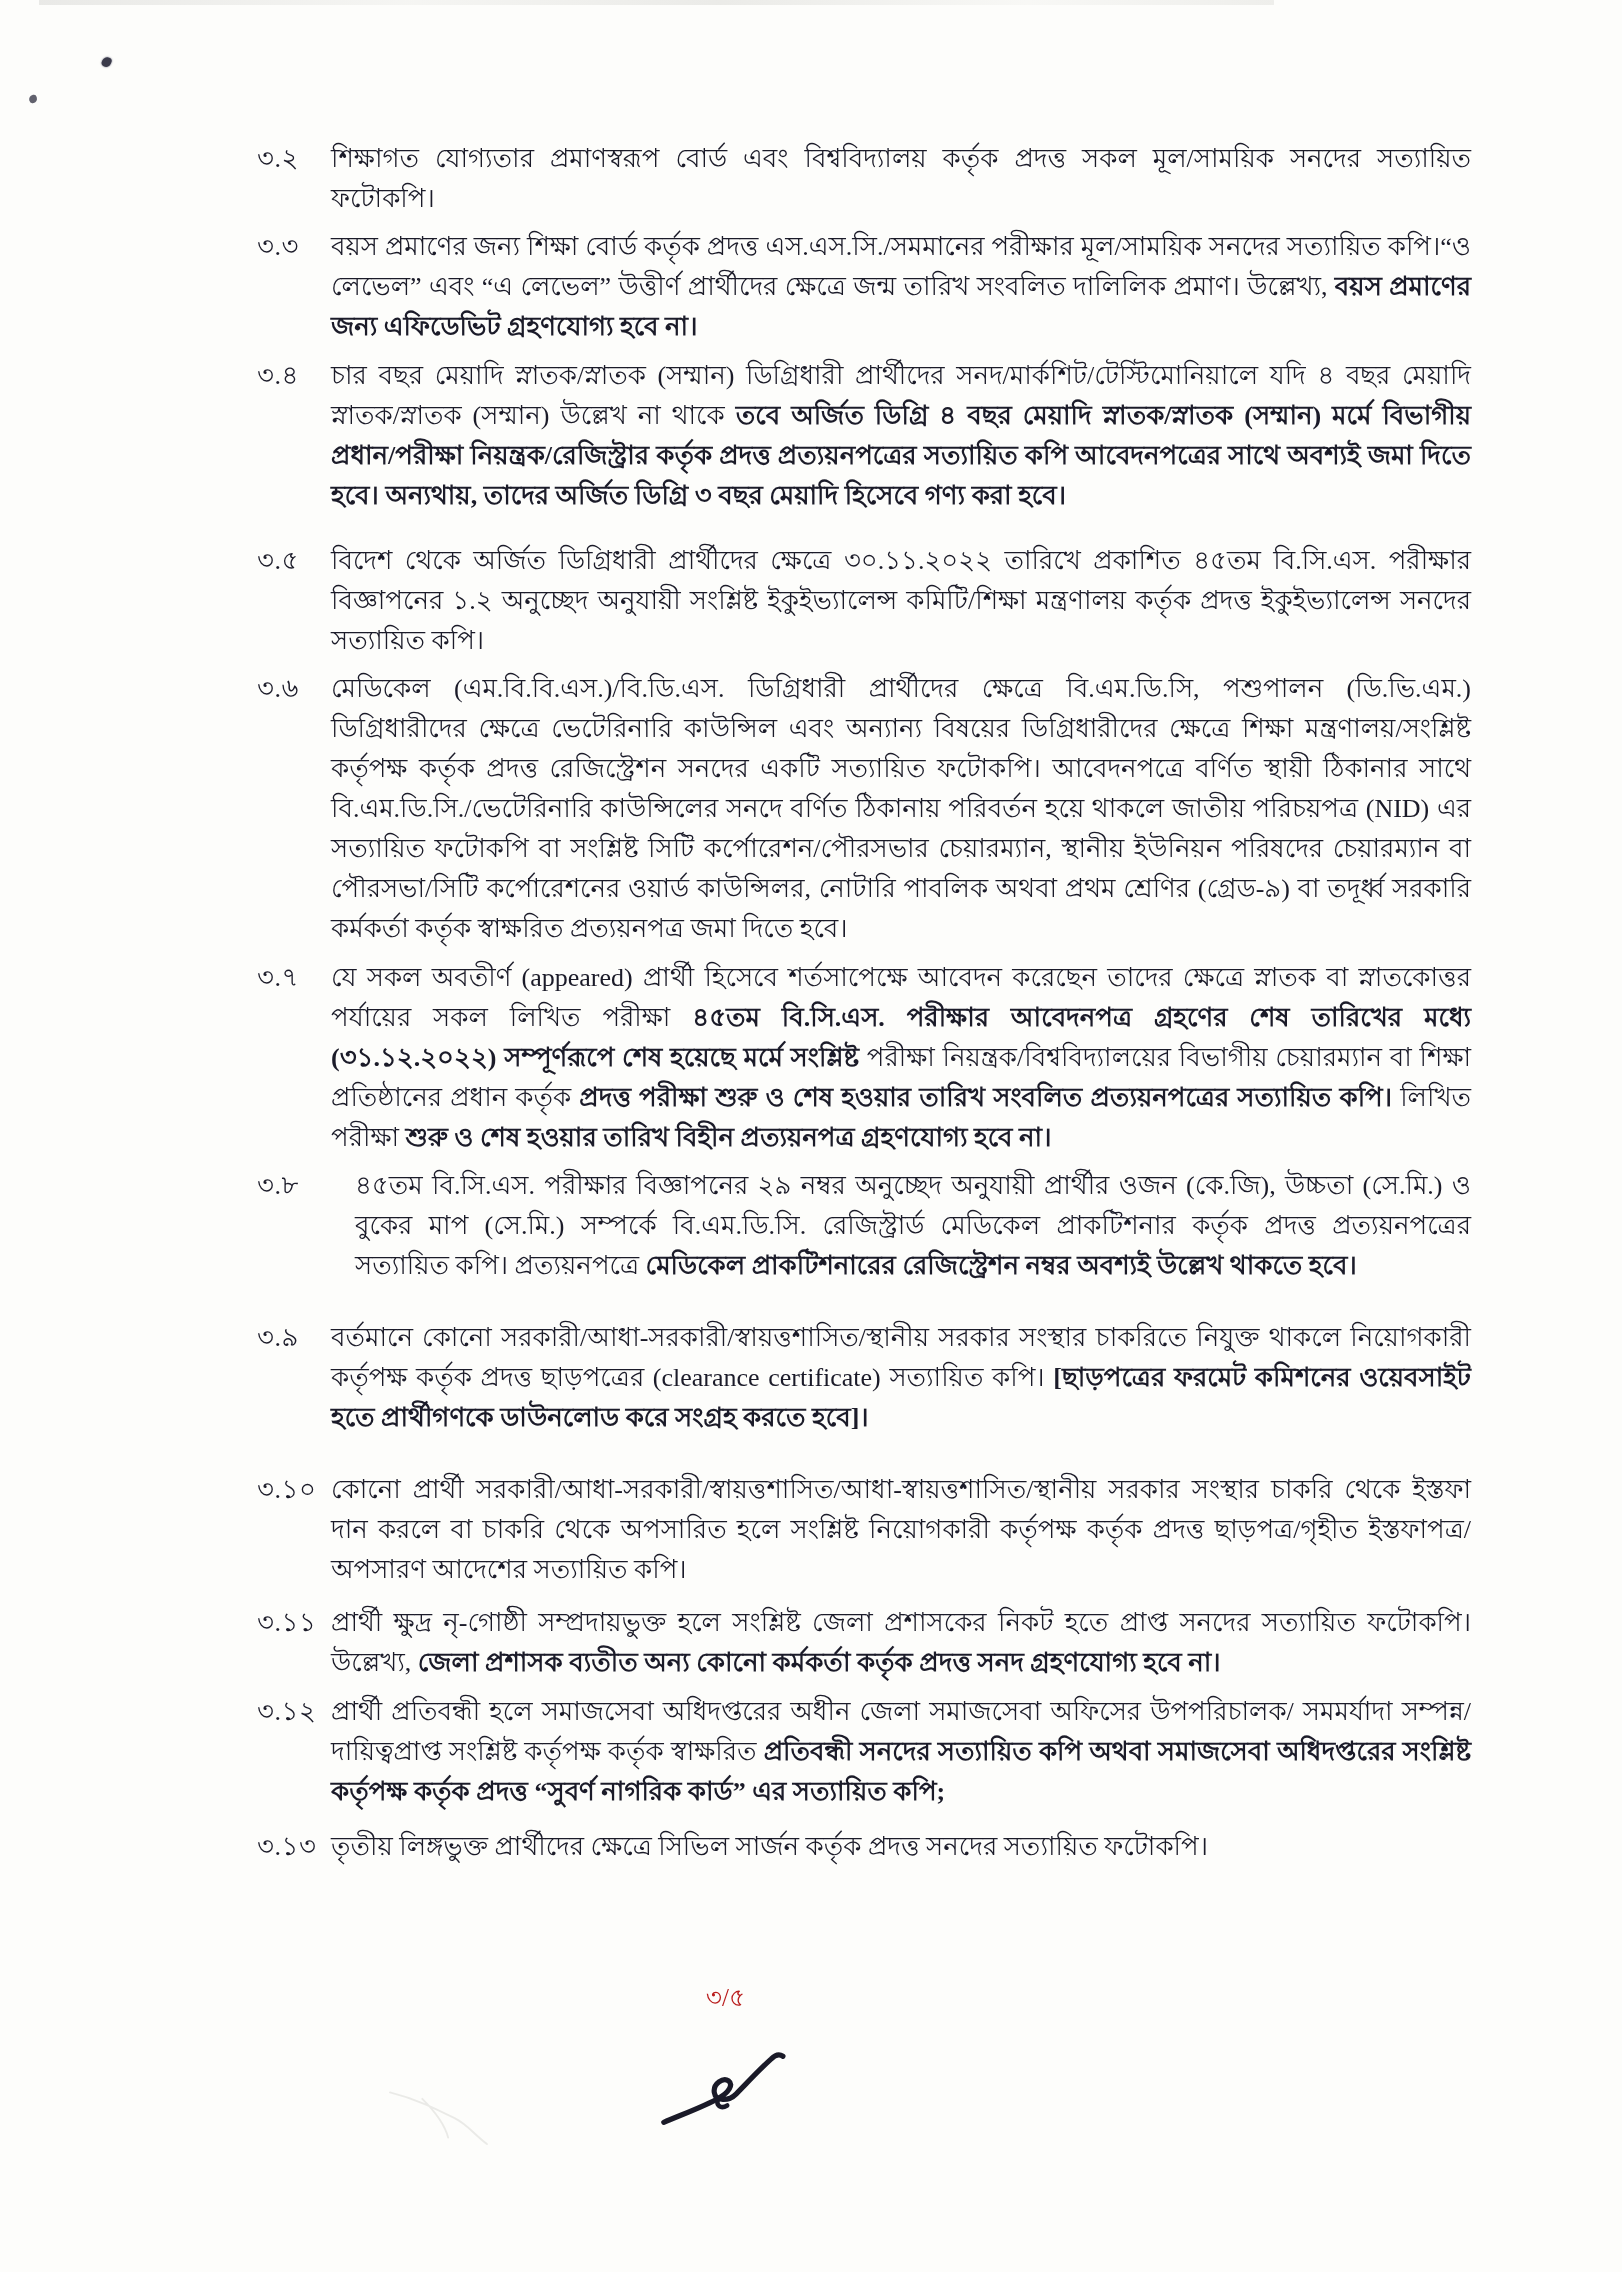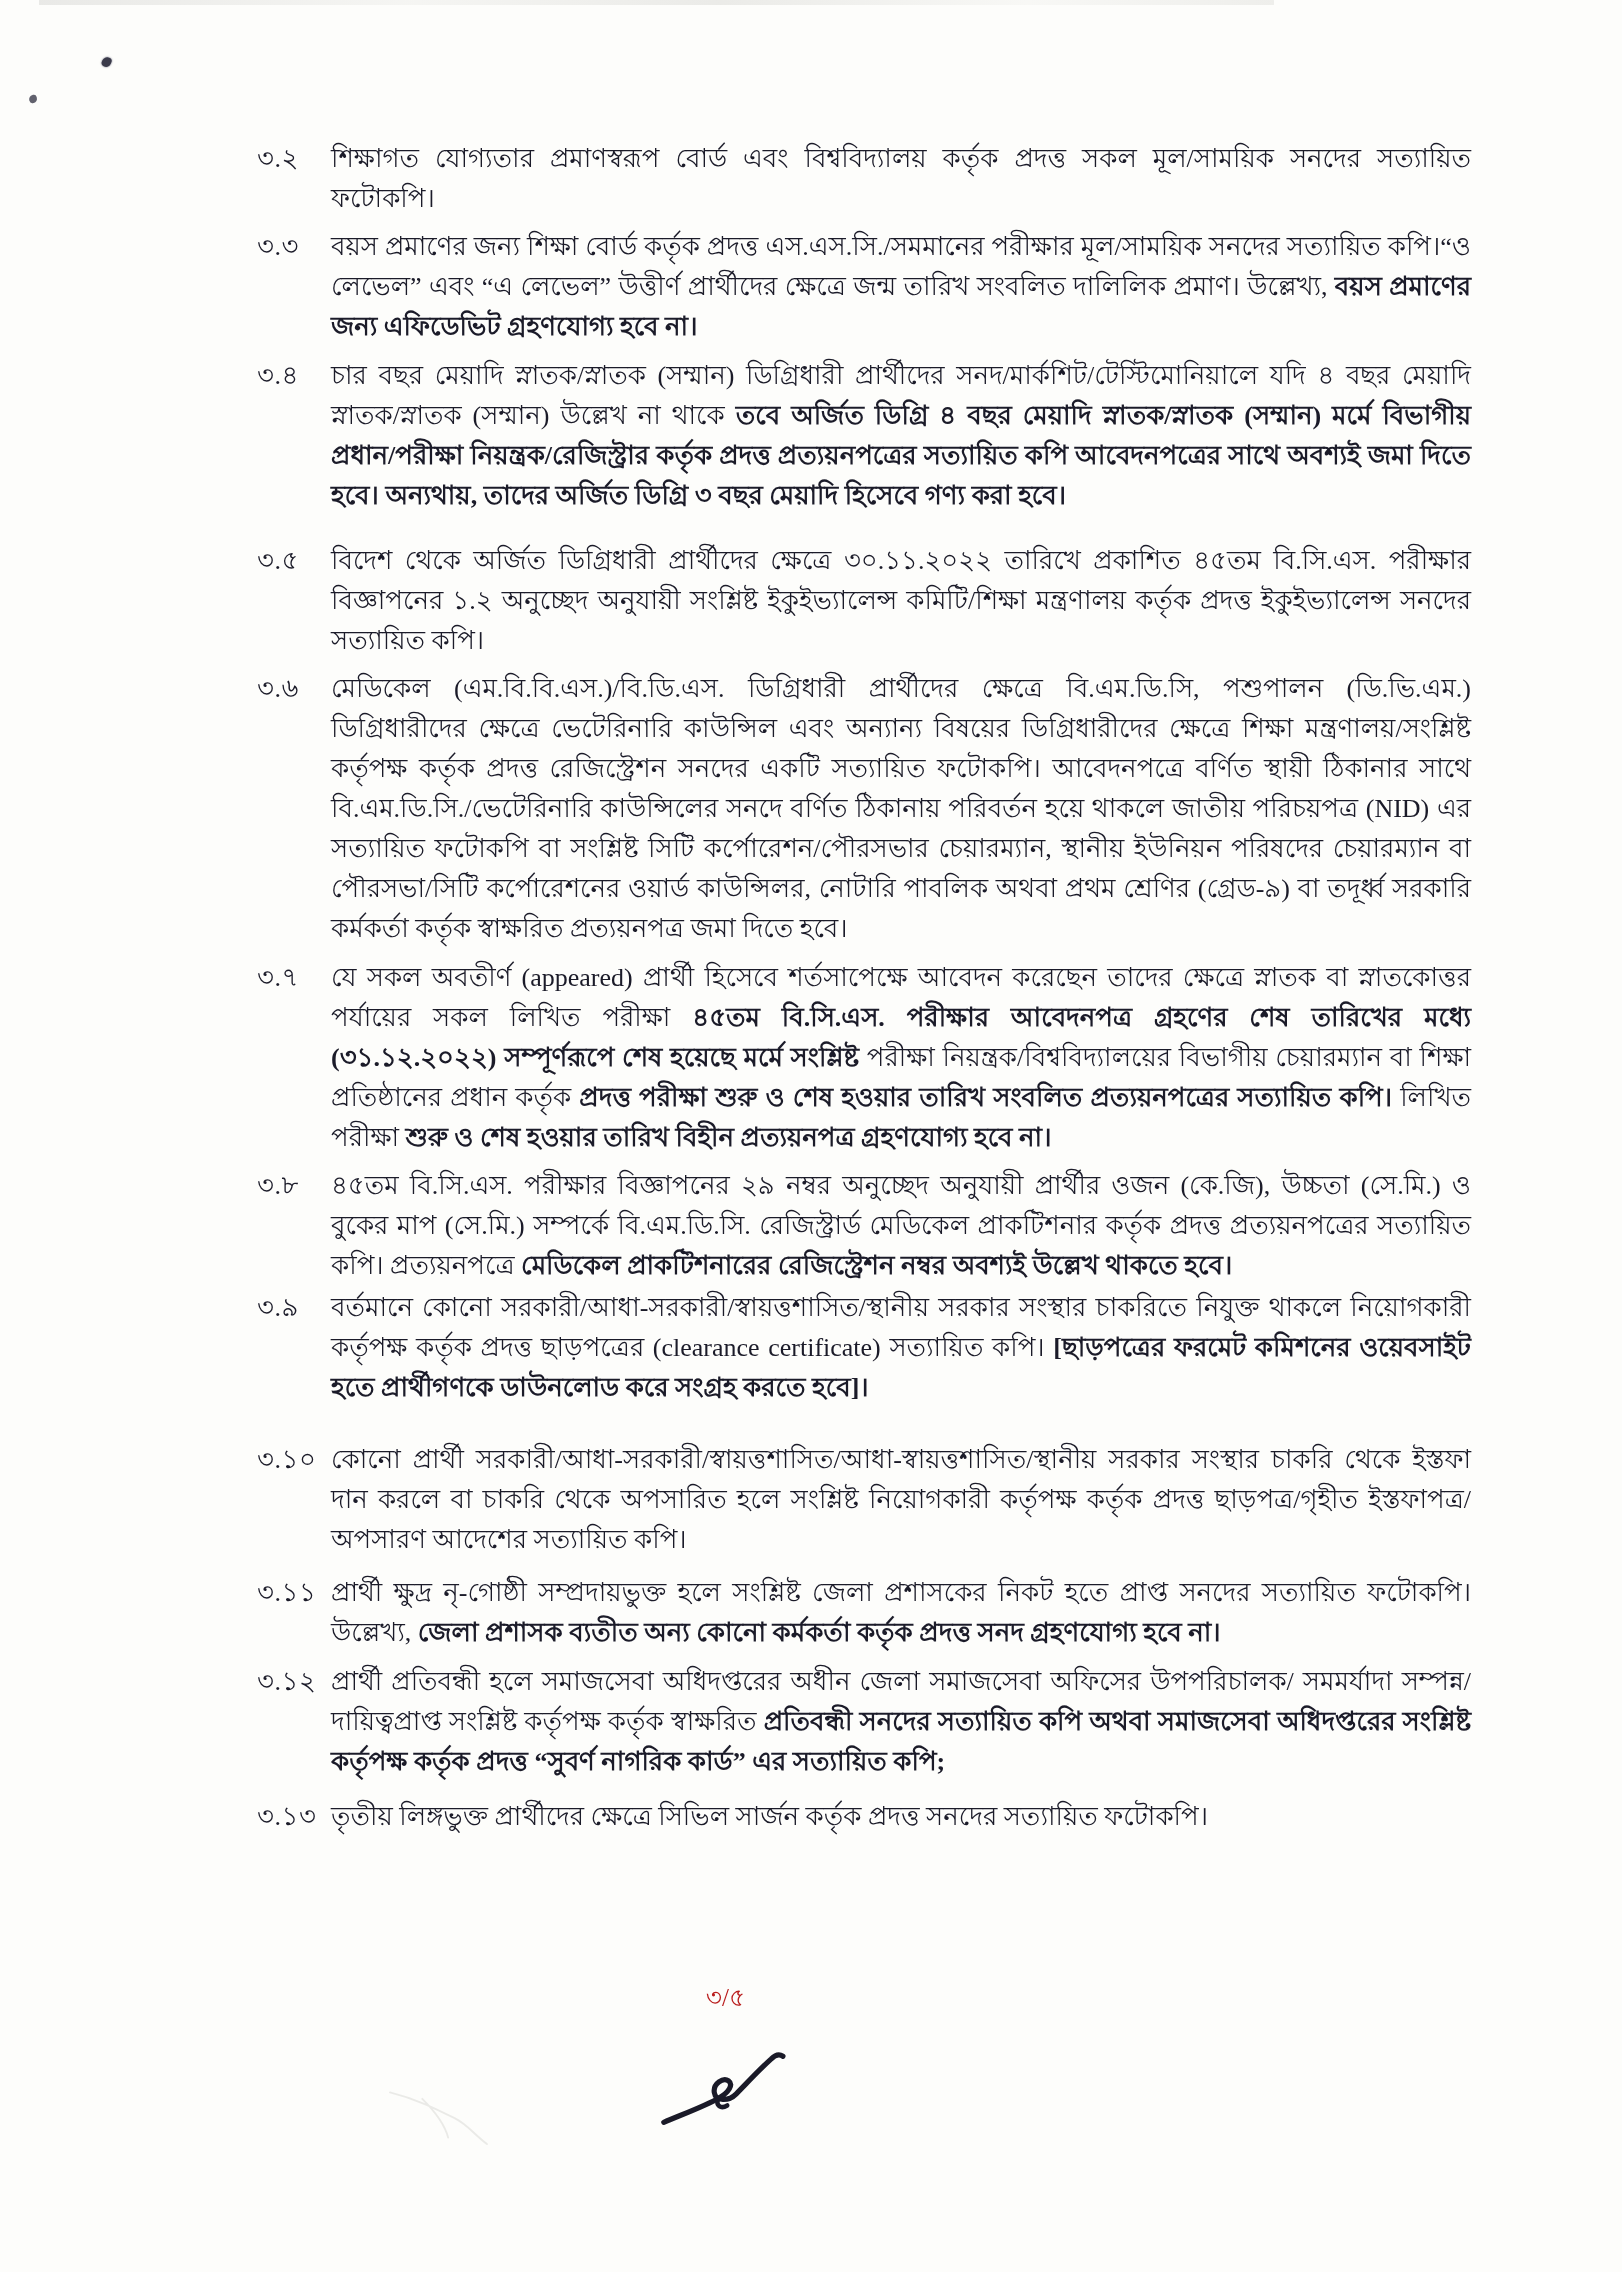--- a/index.html
+++ b/index.html
@@ -57,21 +57,21 @@
     flex: 1 1 auto;
     text-align: justify;
     text-justify: inter-word;
   }
   .seg { font-weight: 400; }
   .seg.bold { font-weight: 700; }
 
   
   .doc section:nth-of-type(3)  { margin-bottom: 25px; }  
   .doc section:nth-of-type(4)  { }  
-  .doc section:nth-of-type(7)  { margin-bottom: 2px; }  
+  .doc section:nth-of-type(7)  { margin-bottom: 32px; gap: 24px; }  
   .doc section:nth-of-type(8)  { margin-bottom: 32.5px; }  
   .doc section:nth-of-type(9)  { margin-bottom: 13px; }  
   .doc section:nth-of-type(11) { margin-bottom: 15.6px; }  
   .doc section:nth-of-type(12) { margin-bottom: 17px; }  
 
   .page-number {
     position: absolute;
     top: 1978px;
     left: 690px;
     width: 71px;

